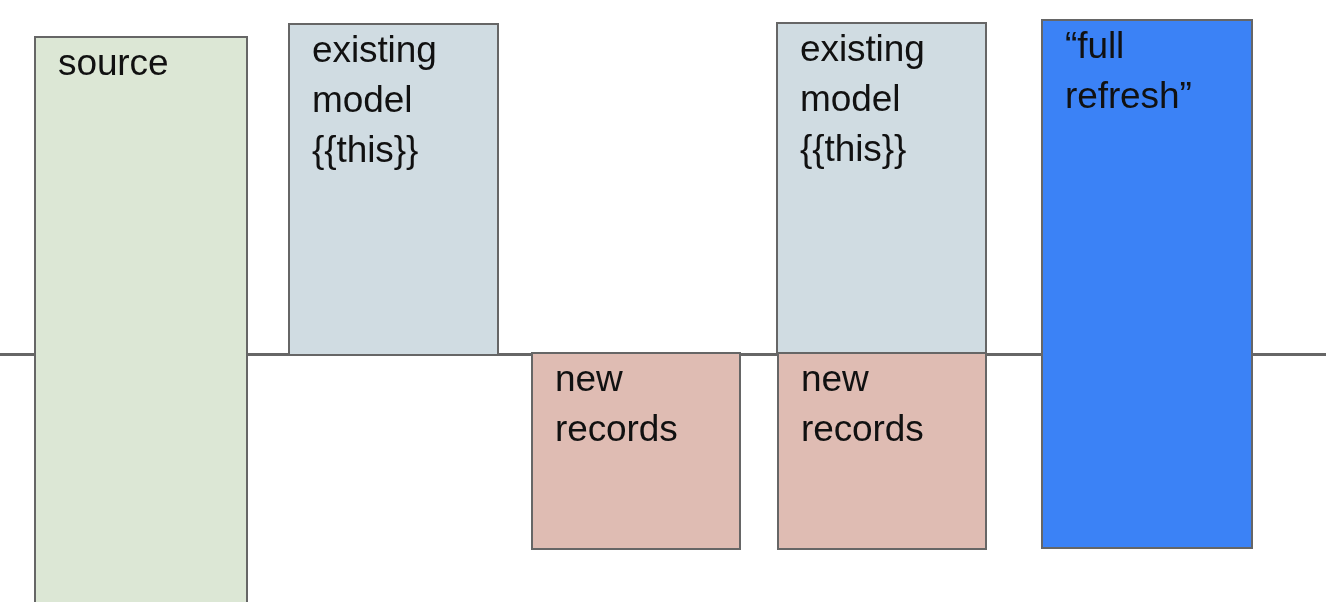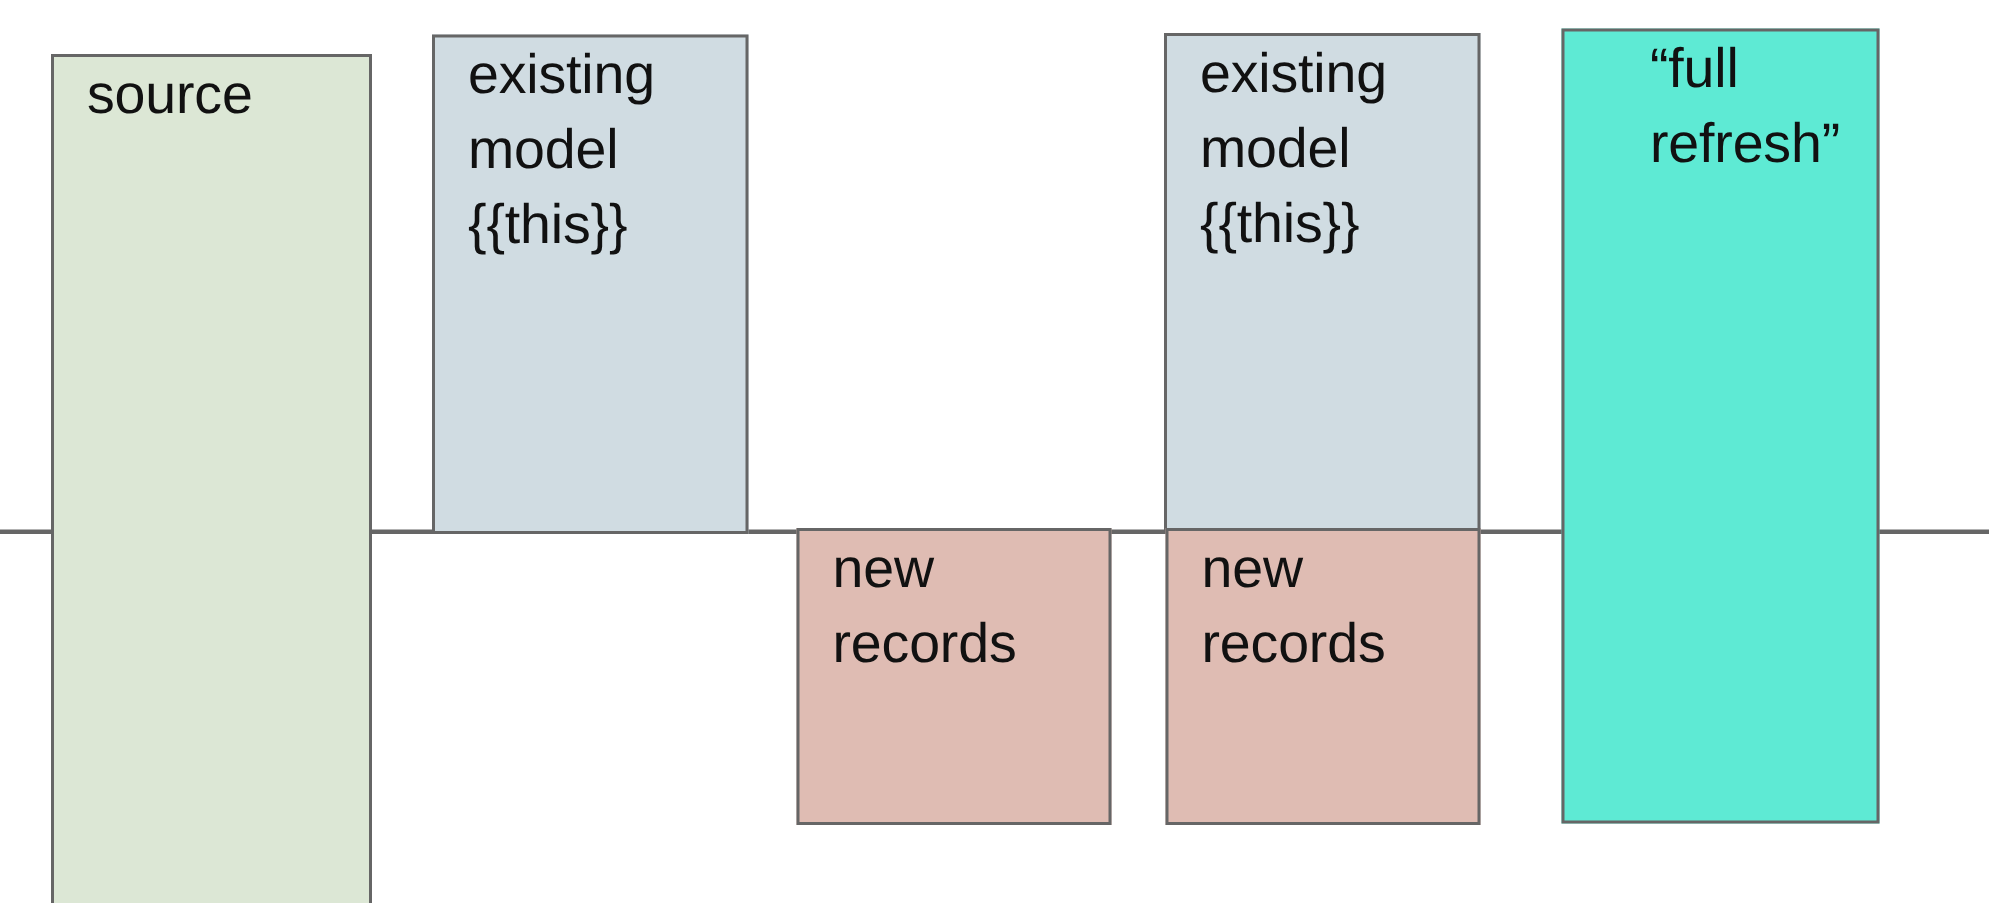--- a/index.html
+++ b/index.html
@@ -87,18 +87,18 @@
     <div class="label">existing
 model
 {{this}}</div>
   </div>
 
   <div class="box" id="box-new-2" style="background-color: rgb(223, 188, 179); border-color: rgb(102, 102, 102);">
     <div class="label">new
 records</div>
   </div>
 
-  <div class="box" id="box-full-refresh" style="background-color: #5eead4; border-color: rgb(102, 102, 102); padding-left: 35px;">
+  <div class="box" id="box-full-refresh" style="background-color: #3b82f6; border-color: rgb(102, 102, 102);">
     <div class="label">“full
 refresh”</div>
   </div>
 
 </div>
 
 </body></html>

